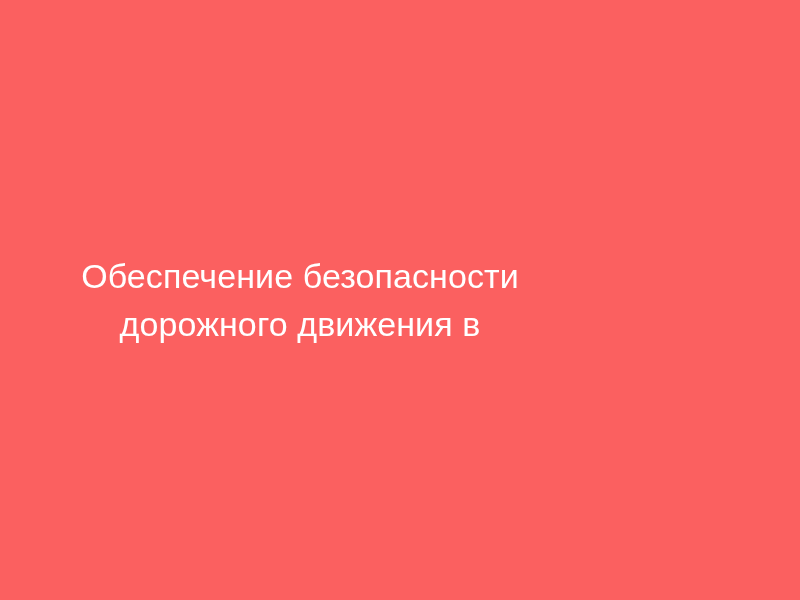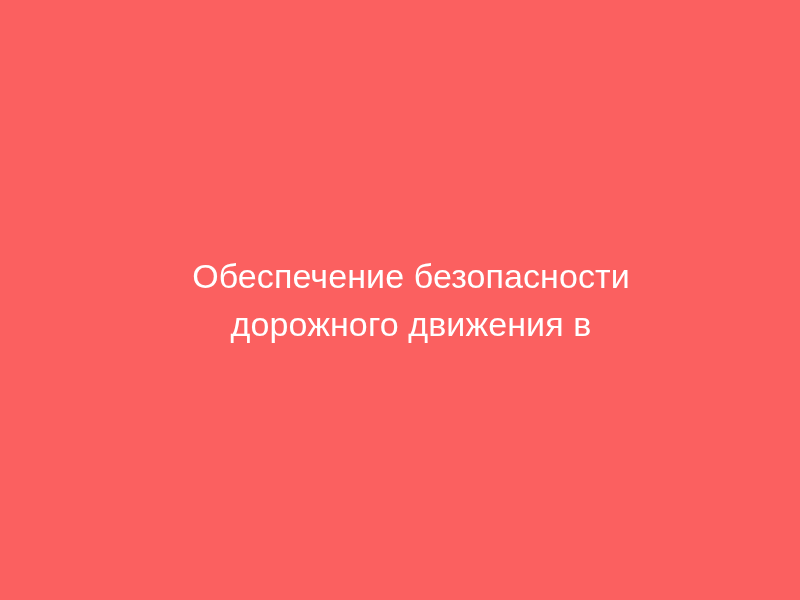--- a/index.html
+++ b/index.html
@@ -16,23 +16,22 @@
     font-family: "Liberation Sans", "DejaVu Sans", sans-serif;
   }
 
   .placeholder-canvas {
     position: relative;
     width: 800px;
     height: 600px;
     background-color: #fb6060;
     display: flex;
     align-items: center;
-    justify-content: center;
+    justify-content: flex-start;
     box-sizing: border-box;
-    padding-left: 22px;
   }
 
   .placeholder-text-block {
     width: 600px;
     max-width: 600px;
     text-align: center;
     color: #ffffff;
     font-family: "Liberation Sans", "DejaVu Sans", sans-serif;
     font-size: 34px;
     font-weight: 400;

